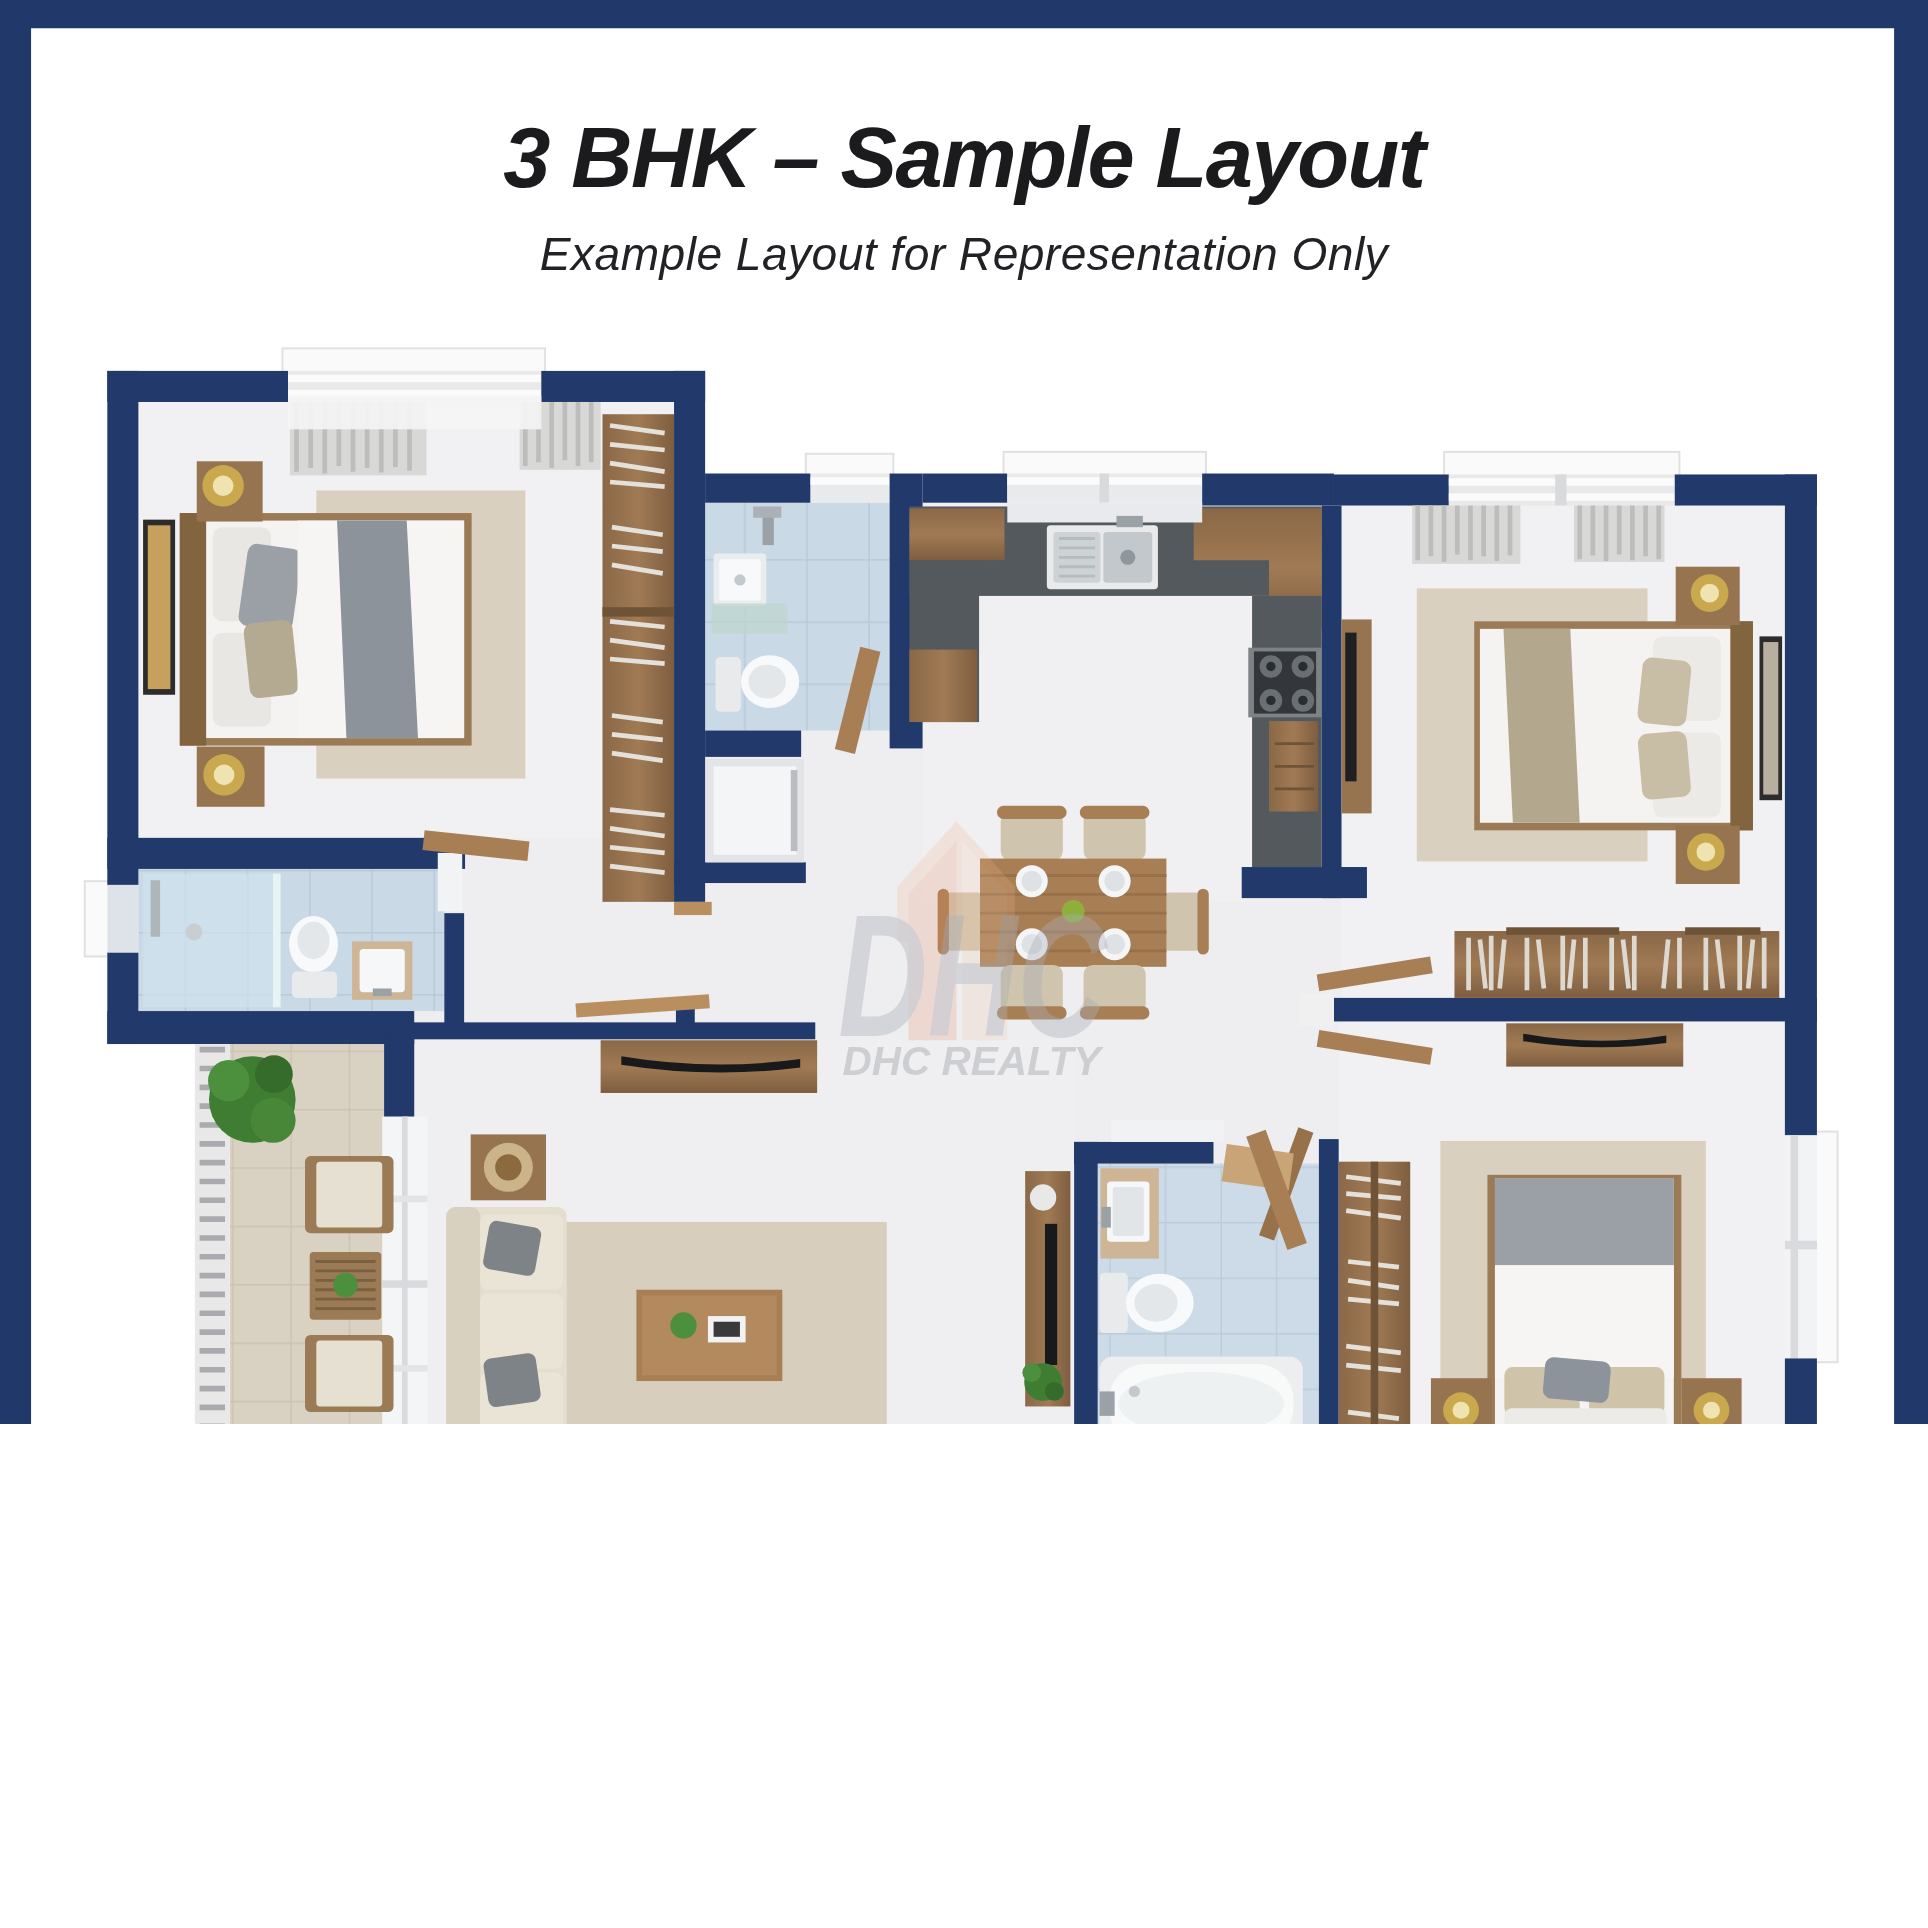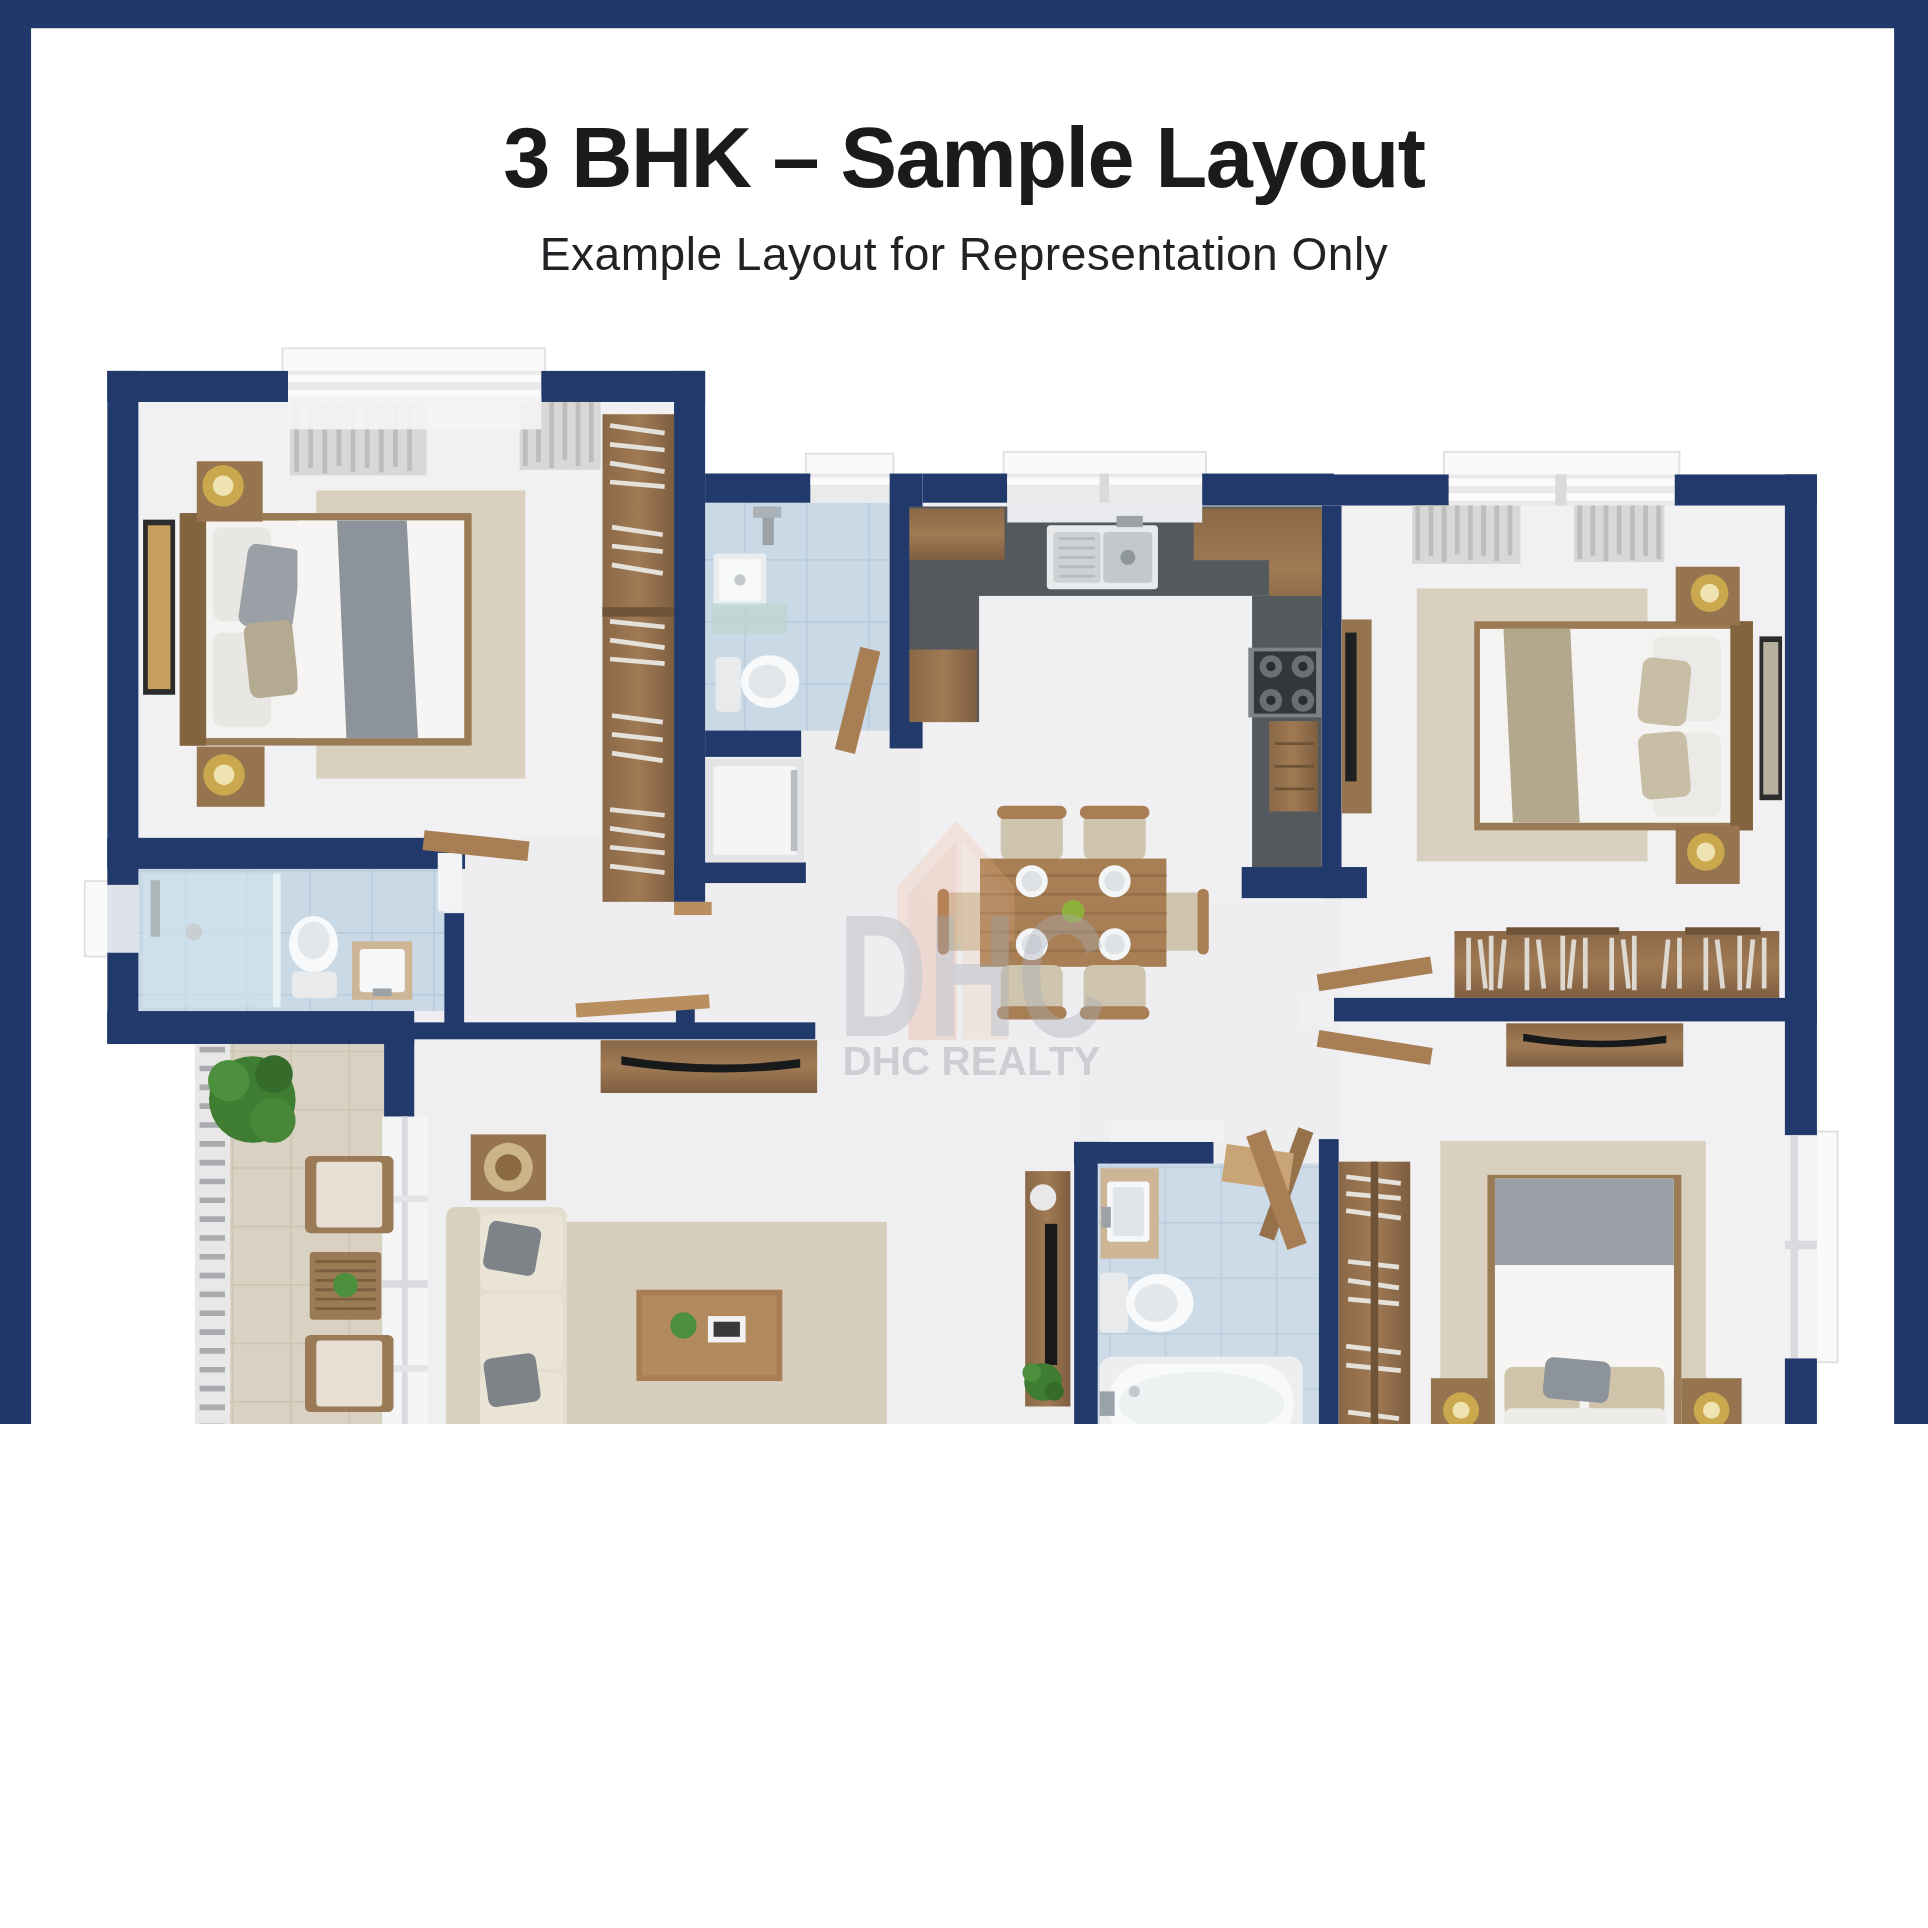--- a/index.html
+++ b/index.html
@@ -1,16 +1,16 @@
 <!DOCTYPE html>
 <html style="font-size:15px"><head>
 <meta charset="utf-8">
 <style>
   html,body{margin:0;padding:0;background:#fff;}
-  #page{width:1928px;height:1424px;position:relative;font-family:"Liberation Sans", sans-serif;}
+  #page{width:1928px;height:1424px;position:relative;font-family:"Liberation Sans", sans-serif;font-style:italic;}
   svg{display:block;}
 </style>
 </head>
 <body>
 <div id="page">
 <svg width="1928" height="1928" viewBox="0 0 2048 2048">
 <defs>
   <pattern id="tileB" width="59" height="59" patternUnits="userSpaceOnUse">
     <rect width="59" height="59" fill="#ccdbe7"></rect>
     <path d="M0 0H59V59" fill="none" stroke="#bbccda" stroke-width="3"></path>

